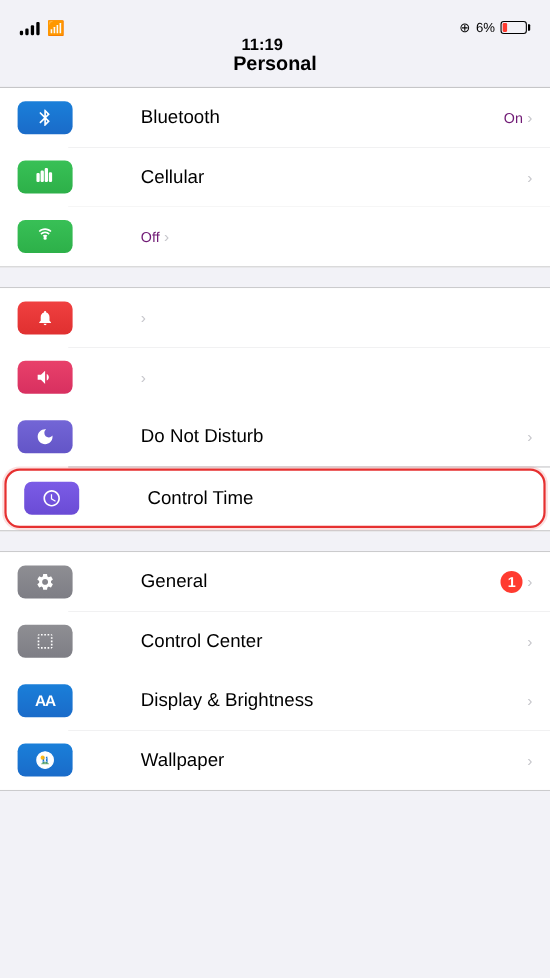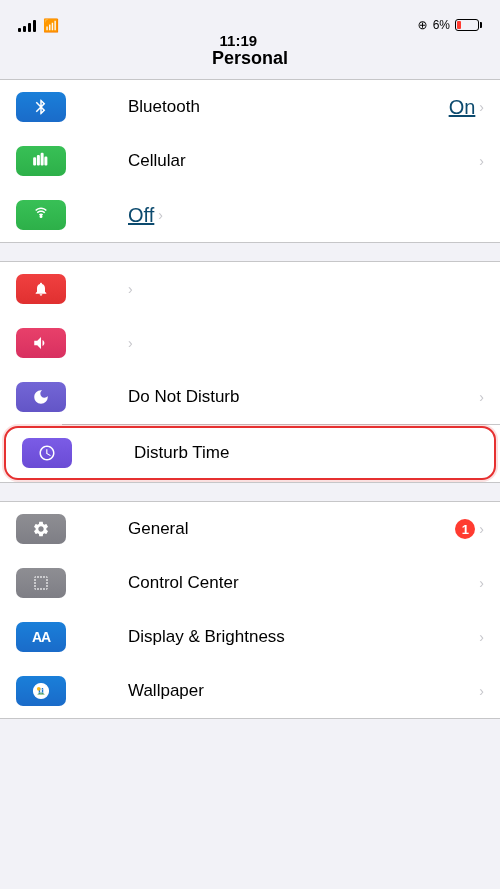--- a/index.html
+++ b/index.html
@@ -164,23 +164,22 @@
     }
 
     .row-right {
       display: flex;
       align-items: center;
       gap: 4px;
       color: #8e8e93;
     }
 
     .row-status {
-      font-size: 20px;
-      color: #0c4a6e;
-      text-decoration: underline;
+      font-size: 13px;
+      color: #701a75;
     }
 
     .chevron {
       font-size: 14px;
       color: #c7c7cc;
       font-weight: 300;
     }
 
     
     .badge {
@@ -327,21 +326,21 @@
     </div>
   </div>
 
   <div class="settings-row highlighted">
     <div class="row-icon icon-screentime">
       <svg width="18" height="18" viewBox="0 0 24 24" fill="white">
         <path d="M11.99 2C6.47 2 2 6.48 2 12s4.47 10 9.99 10C17.52 22 22 17.52 22 12S17.52 2 11.99 2zM12 20c-4.42 0-8-3.58-8-8s3.58-8 8-8 8 3.58 8 8-3.58 8-8 8zm.5-13H11v6l5.25 3.15.75-1.23-4.5-2.67V7z"></path>
       </svg>
     </div>
     <div class="row-content">
-      <span class="row-label">Disturb Time</span>
+      <span class="row-label">Control Time</span>
       <div class="row-right">
       </div>
     </div>
   </div>
 
 </div>
 
 <div class="settings-section">
 
   <div class="settings-row">

